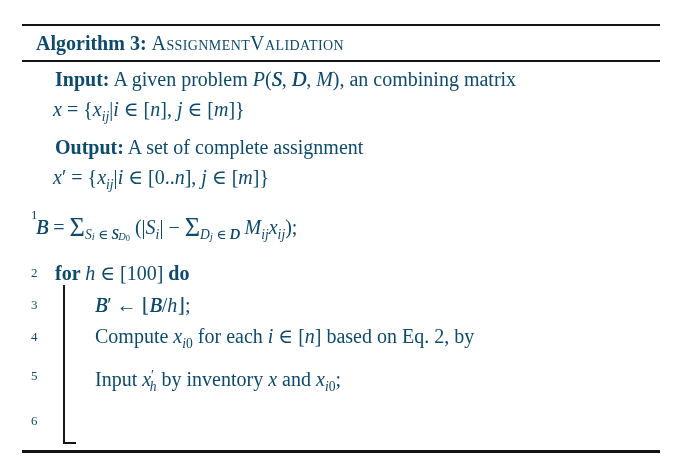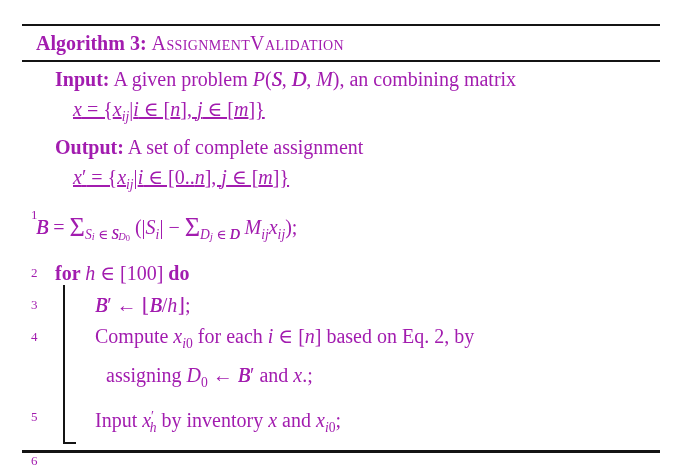--- a/index.html
+++ b/index.html
@@ -1,20 +1,20 @@
 <!DOCTYPE html>
 <html><head>
 <meta charset="utf-8">
 <style>
   html,body{margin:0;padding:0;background:#ffffff;}
   .page{
     position:relative;
     width:690px;height:471px;
     background:#ffffff;
-    color:#a21caf;
+    color:#0c4a6e;
     font-family:"Liberation Serif","DejaVu Serif",serif;
     overflow:hidden;
   }
   .rule{position:absolute;left:22px;width:638px;background:#141414;}
   .rule.top{top:24px;height:2px;}
   .rule.mid{top:60px;height:2px;}
   .rule.bottom{top:450px;height:2.5px;}
   .title{
     position:absolute;left:36px;top:30px;
     font-size:20px;line-height:26px;white-space:pre;
@@ -26,21 +26,21 @@
   
   .rows .row:nth-child(6){line-height:38px;}
   .rows .row:nth-child(7){line-height:32px;}
   .rows .row:nth-child(8){line-height:32px;}
   .rows .row:nth-child(9){line-height:31px;}
   .rows .row:nth-child(10){line-height:33px;}
   .rows .row:nth-child(11){line-height:35px;}
   .rows .row:nth-child(12){line-height:32px;}
   
   .row.io-head{padding-left:55px;}
-  .row.io-cont{padding-left:73px;text-decoration:underline;}
+  .row.io-cont{padding-left:53px;}
   .row.body{padding-left:55px;}
   .row.body-cont{padding-left:36px;margin-top:8px;}
   .row.block{padding-left:95px;}
   .row.block-cont{padding-left:106px;}
   .lnum{
     position:absolute;left:31px;width:20px;
     font-size:13px;line-height:inherit;
   }
   .seg.b{font-weight:bold;}
   .seg.i{font-style:italic;}
@@ -69,20 +69,19 @@
   <div class="rows">
       <div class="row io-head"><span class="seg b">Input:</span><span class="seg"> A given problem </span><span class="seg i">P</span><span class="seg">(</span><span class="seg cal">S</span><span class="seg">, </span><span class="seg cal">D</span><span class="seg">, </span><span class="seg i">M</span><span class="seg">), an combining matrix</span></div>
       <div class="row io-cont"><span class="seg i">x</span><span class="seg"> = {</span><span class="seg i">x</span><span class="seg i sub">ij</span><span class="seg">|</span><span class="seg i">i</span><span class="seg"> ∈ [</span><span class="seg i">n</span><span class="seg">], </span><span class="seg i">j</span><span class="seg"> ∈ [</span><span class="seg i">m</span><span class="seg">]}</span></div>
       <div class="row io-head"><span class="seg b">Output:</span><span class="seg"> A set of complete assignment</span></div>
       <div class="row io-cont"><span class="seg i">x</span><span class="seg">′</span><span class="seg"> = {</span><span class="seg i">x</span><span class="seg i sub">ij</span><span class="seg">|</span><span class="seg i">i</span><span class="seg"> ∈ [0..</span><span class="seg i">n</span><span class="seg">], </span><span class="seg i">j</span><span class="seg"> ∈ [</span><span class="seg i">m</span><span class="seg">]}</span></div>
       <div class="row body"><span class="lnum">1</span></div>
       <div class="row body-cont"><span class="seg cal">B</span><span class="seg"> = </span><span class="seg big">Σ</span><span class="seg i sub">S</span><span class="seg i sub2">i</span><span class="seg sub"> ∈ </span><span class="seg cal sub">S</span><span class="seg i sub2">D</span><span class="seg sub3">0</span><span class="seg"> (|</span><span class="seg i">S</span><span class="seg i sub">i</span><span class="seg">| − </span><span class="seg big">Σ</span><span class="seg i sub">D</span><span class="seg i sub2">j</span><span class="seg sub"> ∈ </span><span class="seg cal sub">D</span><span class="seg"> </span><span class="seg i">M</span><span class="seg i sub">ij</span><span class="seg i">x</span><span class="seg i sub">ij</span><span class="seg">);</span></div>
       <div class="row body"><span class="lnum">2</span><span class="seg b">for </span><span class="seg i">h</span><span class="seg"> ∈ [100] </span><span class="seg b">do</span></div>
       <div class="row block"><span class="lnum">3</span><span class="seg cal">B</span><span class="seg">′</span><span class="seg"> ← ⌊</span><span class="seg cal">B</span><span class="seg">/</span><span class="seg i">h</span><span class="seg">⌋;</span></div>
       <div class="row block"><span class="lnum">4</span><span class="seg">Compute </span><span class="seg i">x</span><span class="seg i sub">i</span><span class="seg sub">0</span><span class="seg"> for each </span><span class="seg i">i</span><span class="seg"> ∈ [</span><span class="seg i">n</span><span class="seg">] based on Eq. 2, by</span></div>
-      <div class="row block-cont"><span class="seg">assigning </span><span class="seg i">D</span><span class="seg sub">0</span><span class="seg"> ← </span><span class="seg cal">B</span><span class="seg">′</span><span class="seg"> and </span><span class="seg i">x</span><span class="seg">.;</span></div>
       <div class="row block"><span class="lnum">5</span><span class="seg">Input </span><span class="seg i">x</span><span class="seg sup">′</span><span class="seg i sub tuck">h</span><span class="seg"> by inventory </span><span class="seg i">x</span><span class="seg"> and </span><span class="seg i">x</span><span class="seg i sub">i</span><span class="seg sub">0</span><span class="seg">;</span></div>
       <div class="row block"><span class="lnum">6</span></div>
     </div>
 
   <div class="loop-scope"></div>
   <div class="rule bottom"></div>
 </div>
 
 </body></html>

